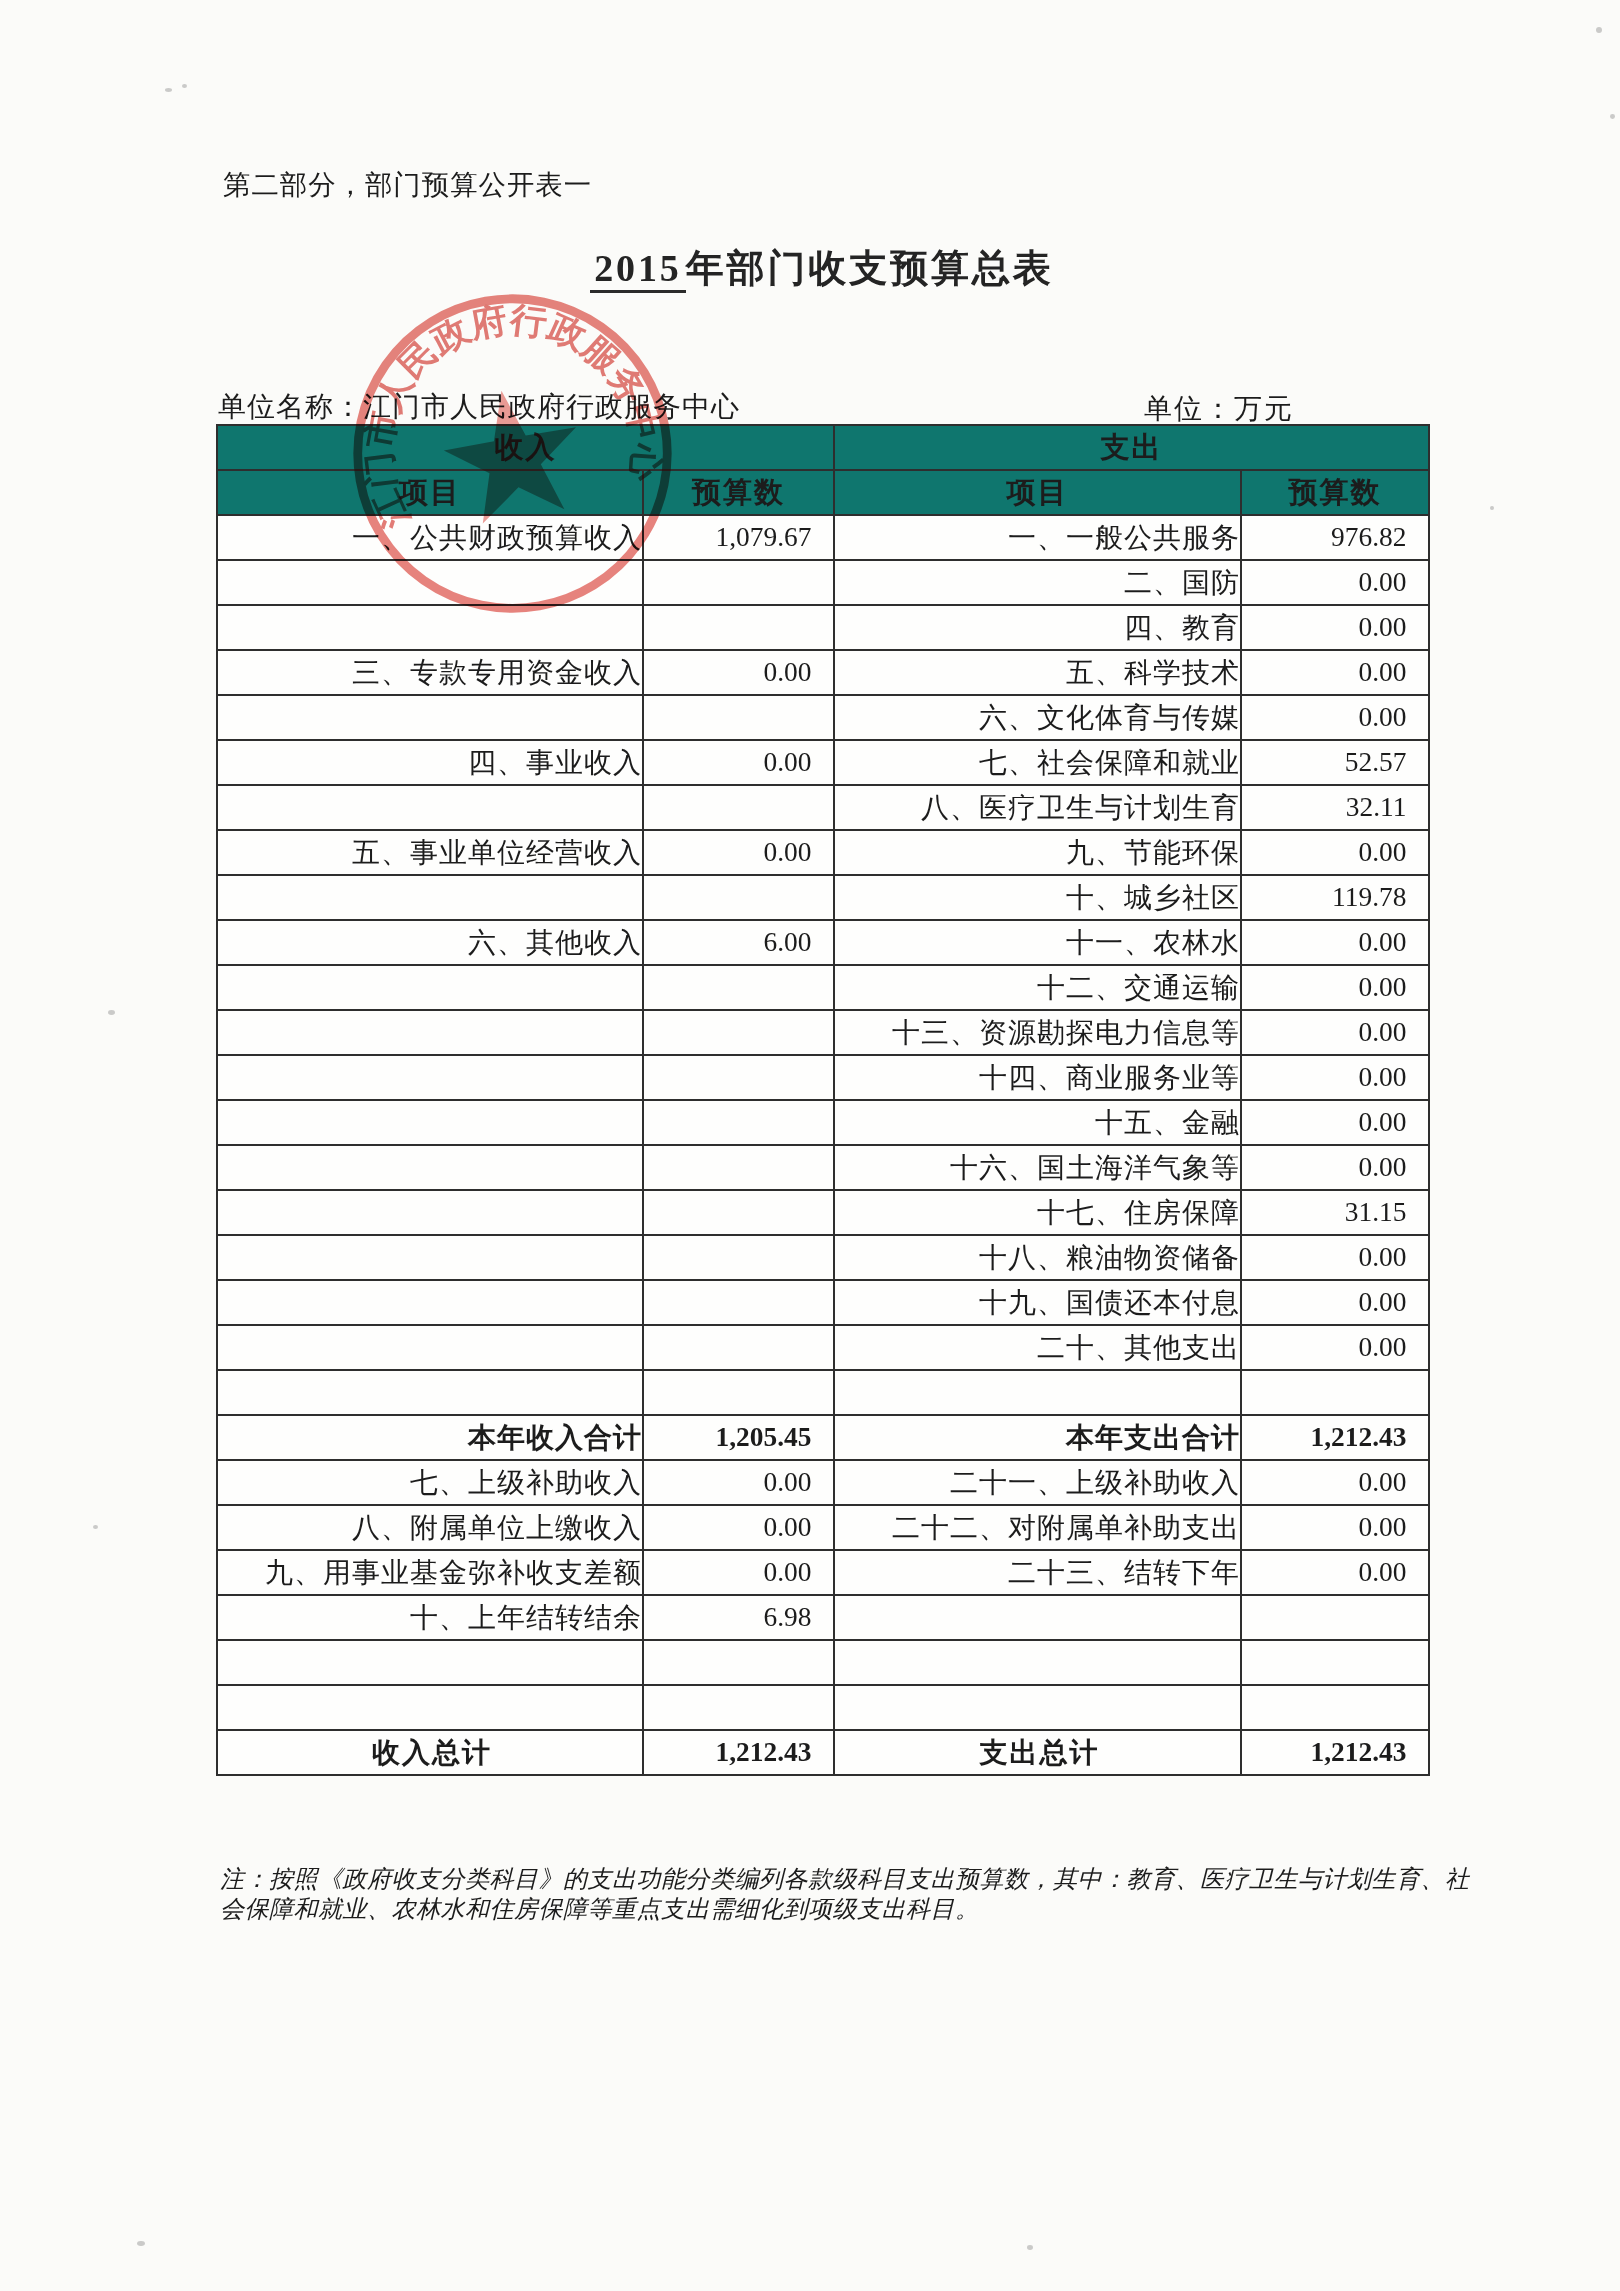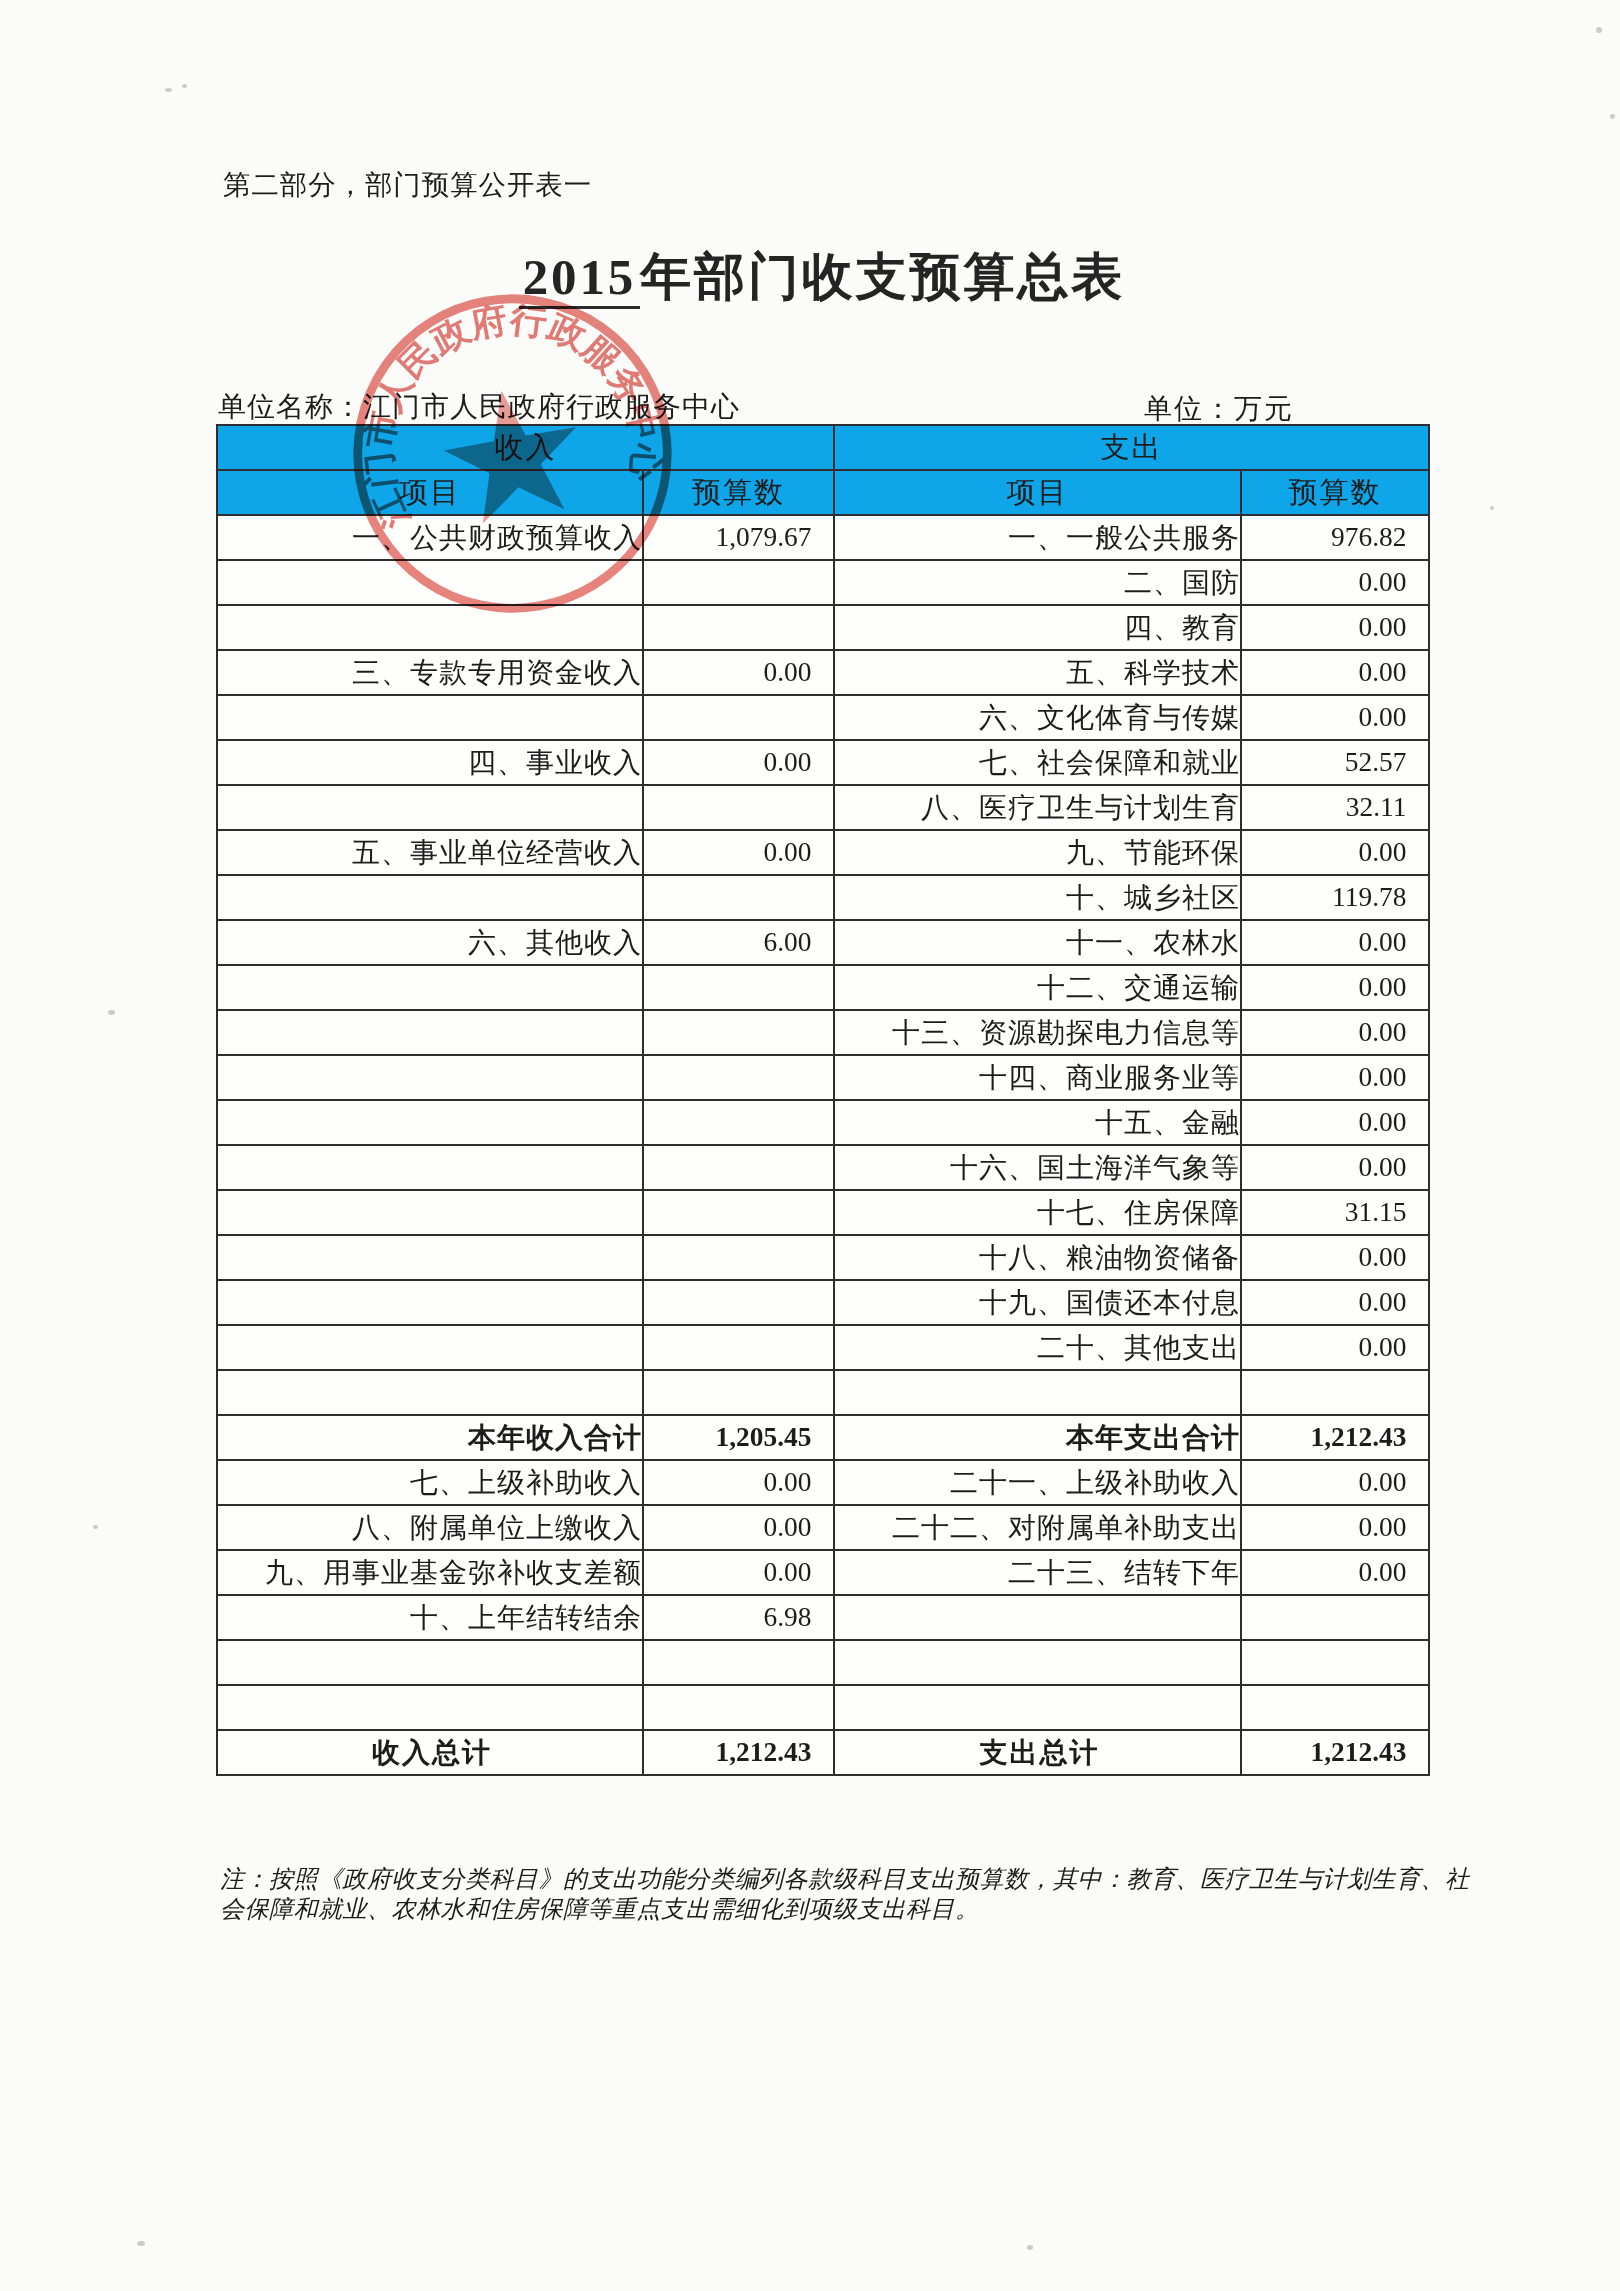--- a/index.html
+++ b/index.html
@@ -24,21 +24,21 @@
     font-size: 27.4px;
     letter-spacing: 1px;
   }
   .title {
     position: absolute;
     left: 216px;
     top: 243px;
     width: 1212px;
     margin: 0;
     text-align: center;
-    font-size: 51px;
+    font-size: 38px;
     font-weight: 800;
     letter-spacing: 2.9px;
     color: #242424;
   }
   .title .title-year {
     border-bottom: 3.9px solid #2b2b2b;
     padding: 0 3.9px 1px 3.9px;
   }
   .unit-name {
     position: absolute;
@@ -65,23 +65,23 @@
     background: #fefefd;
   }
   .budget-table th, .budget-table td {
     border: 2px solid #2e2e2e;
     padding: 0;
     overflow: hidden;
     white-space: nowrap;
   }
   .budget-table thead th {
     height: 43px;
-    background: #0ea5e9;
+    background: #0f766e;
     font-size: 29px;
-    font-weight: 400;
+    font-weight: 700;
     text-align: center;
     letter-spacing: 2px;
   }
   .budget-table tbody td {
     height: 43px;
     font-size: 28px;
   }
   .budget-table td.item-cell {
     text-align: right;
     padding-left: 9.8px;

